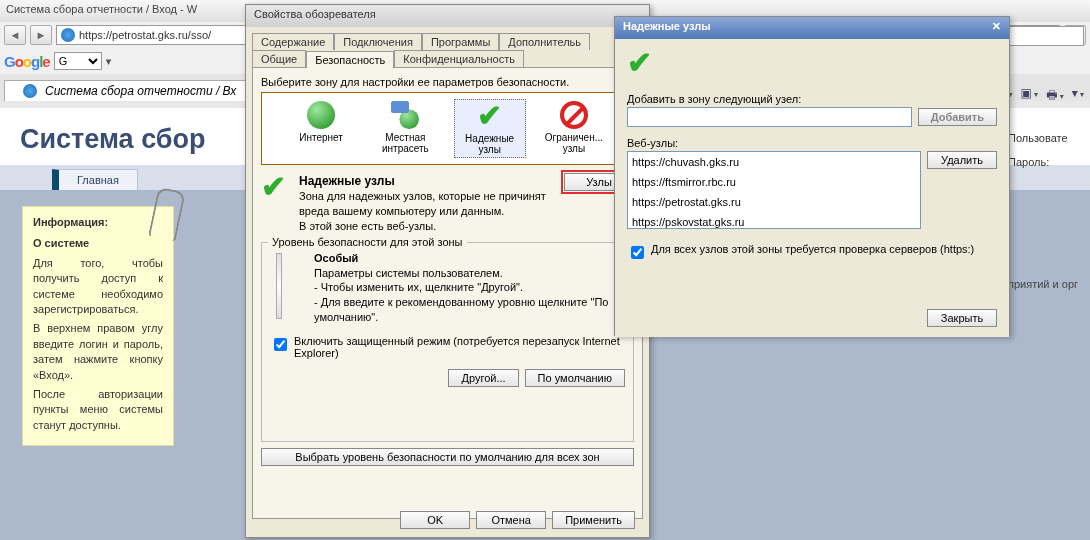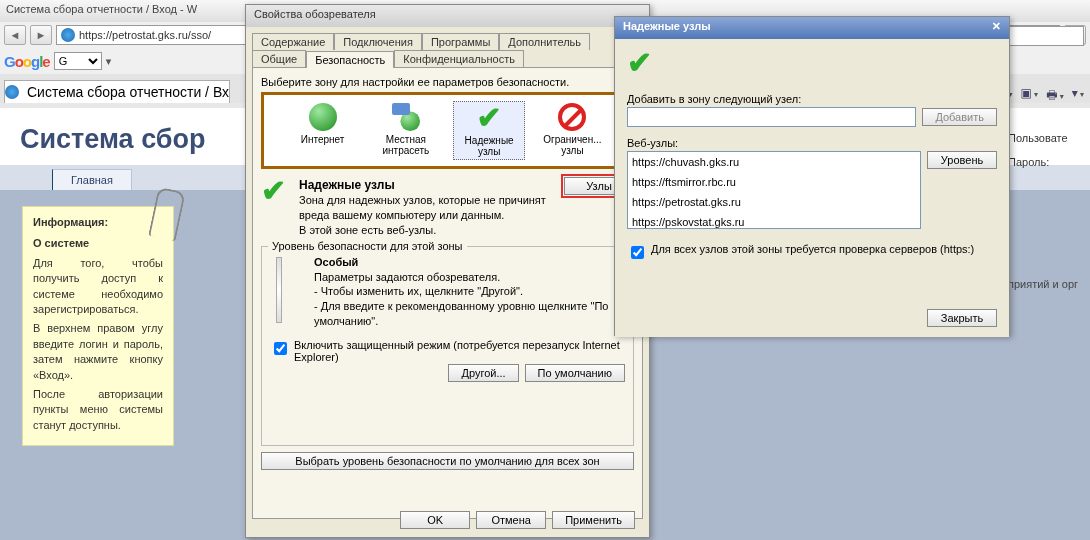--- a/index.html
+++ b/index.html
@@ -9,47 +9,47 @@
 .address-row { height: 26px; display: flex; align-items: center; padding: 0 4px; gap: 4px; background: #f0f0f0; }
 .nav-btn { width: 22px; height: 20px; border: 1px solid #aaa; background: linear-gradient(#fafafa,#e0e0e0); border-radius: 2px; display: flex; align-items: center; justify-content: center; color: #666; }
 .address-bar { flex: 1; height: 20px; border: 1px solid #999; background: #fff; display: flex; align-items: center; padding: 0 4px; font-size: 11px; }
 .ie-icon { width: 14px; height: 14px; margin-right: 4px; display:inline-block; background: radial-gradient(circle, #4fa8e8, #1e6cb8); border-radius: 50%; }
 .search-box { width: 120px; height: 20px; border: 1px solid #999; background: #fff; padding: 0 4px; font-size: 11px; color: #888; }
 .google-row { height: 26px; display: flex; align-items: center; padding: 0 4px; gap: 4px; background: #f0f0f0; }
 .google-logo { font-family: Arial; font-weight: bold; font-size: 15px; letter-spacing: -1px; }
 .gg { color: #4285f4;} .go1{color:#ea4335;} .go2{color:#fbbc05;} .gl{color:#34a853;} .ge{color:#ea4335;}
 .google-sel { width: 48px; height: 18px; border: 1px solid #999; background: #fff; font-size: 11px; }
 .tab-row { padding: 6px 4px 0 4px; background: #e4e4e4; }
-.browser-tab { display: inline-flex; align-items: center; background: #fff; border: 1px solid #aaa; border-bottom: none; padding: 3px 0; gap: 4px; font-size: 14px; }
+.browser-tab { display: inline-flex; align-items: center; background: #fff; border: 1px solid #aaa; border-bottom: none; padding: 3px 18px; gap: 4px; font-size: 12px; font-style: italic; }
 .page-bg { position: absolute; top: 108px; left: 0; right: 0; bottom: 0; background: #acb8cb; }
 .page-header { background: #fff; padding: 16px 20px 10px; }
 .page-title { font-family: Arial; font-size: 27px; font-weight: bold; color: #3a4e75; }
 .tab-strip { background: #d8dfeb; padding: 4px 0 0 52px; }
-.ptab { display: inline-block; background: #eef1f7; padding: 4px 18px; font-size: 11px; border-top: 1px solid #b8c4d8; border-left: 1px solid #0c4a6e; border-right: 1px solid #b8c4d8; color: #2c3e6b; }
+.ptab { display: inline-block; background: #eef1f7; padding: 4px 18px; font-size: 11px; border-top: 1px solid #b8c4d8; border-left: 7px solid #0c4a6e; border-right: 1px solid #b8c4d8; color: #2c3e6b; }
 .content-area { padding: 16px 22px; position: relative; }
 .sticky { width: 152px; background: #fffed2; border: 1px solid #e0de9e; padding: 8px 10px; font-size: 11px; line-height: 1.4; position: relative; }
 .sticky h4 { margin: 0 0 6px 0; font-size: 11px; color:#333; }
 .sticky .hdr { font-weight: bold; margin: 0 0 4px 0; }
 .sticky p { margin: 0 0 4px 0; text-align: justify; color: #333; }
 .clip { position: absolute; top: -18px; right: -8px; width: 28px; height: 50px; border: 2px solid #888; border-radius: 10px 10px 4px 4px; border-bottom: none; transform: rotate(12deg); }
 .right-col { position: absolute; right: 0; top: 108px; width: 88px; padding: 24px 6px; font-size: 11px; color: #333; }
 .right-col .lbl { margin-bottom: 12px; }
 .right-col .cut { color: #444; margin-top: 110px; font-size:11px;}
 
 
 .dialog { position: absolute; background: #ece9d8; border: 1px solid #888; box-shadow: 2px 2px 6px rgba(0,0,0,0.3); }
 .dialog.opt { left: 245px; top: 4px; width: 405px; height: 534px; }
 .dlg-title { height: 22px; background: linear-gradient(#e8e8e8, #d0d0d0); color: #333; padding: 3px 8px; font-size: 11px; }
 .tabset { padding: 6px 6px 0 6px; }
 .trow { display: flex; }
 .dtab { border: 1px solid #999; border-bottom: none; background: #ece9d8; padding: 2px 8px; font-size: 11px; cursor: default; }
 .dtab.off { color: #333; }
 .dtab.act { background: #f7f5ea; z-index: 2; position: relative; top: 1px; }
 .tab-body { border: 1px solid #999; background: #f7f5ea; margin: 0 6px 6px 6px; padding: 8px; height: 452px; position: relative; }
-.zone-row { display: flex; justify-content: space-around; border: 3px solid #a16207; background: #fff; padding: 6px 17px; margin-top: 4px; }
+.zone-row { display: flex; justify-content: space-around; border: 1px solid #a16207; background: #fff; padding: 6px 17px; margin-top: 4px; }
 .zone { text-align: center; font-size: 10px; width: 72px; padding: 2px; }
 .zone.sel { border: 1px dotted #666; background: #e8eefd; }
 .zone .zicon { width: 28px; height: 28px; margin: 0 auto 3px; }
 .globe { background: radial-gradient(circle at 35% 30%, #9de89d, #1a8a1a); border-radius: 50%; }
 .intra { position: relative; }
 .intra::before { content:""; position:absolute; inset:0; background: radial-gradient(circle at 35% 30%, #9de89d, #1a8a1a); border-radius:50%; transform: scale(0.7) translate(6px,6px);}
 .intra::after { content:""; position:absolute; width:18px; height:12px; background:#5e8ed4; top:0; left:0; border-radius:2px;}
 .check-ic { width: 34px; height: 34px; }
 .check-ic::before { content: "✔"; color: #2eae2e; font-size: 30px; font-weight: bold; display:block; line-height: 28px; }
 .forb { width:28px; height:28px; border: 4px solid #d22; border-radius:50%; position:relative; }
@@ -57,21 +57,21 @@
 .zone-info { display: flex; margin-top: 8px; gap: 8px; align-items: flex-start; }
 .zone-desc { flex: 1; font-size: 11px; line-height: 1.35; }
 .zone-desc b { font-size: 12px; }
 .btn { border: 1px solid #888; background: linear-gradient(#fdfdfd, #e4e4e4); padding: 2px 12px; font-size: 11px; cursor: default; min-width: 70px; text-align: center; }
 .btn.red-hl { outline: 2px solid #e03030; outline-offset: 1px; }
 .group { border: 1px solid #bbb; padding: 8px; margin-top: 8px; position: relative; }
 .group-title { position: absolute; top: -7px; left: 6px; background: #f7f5ea; padding: 0 4px; font-size: 11px; }
 .sec-desc { margin-left: 44px; font-size: 11px; line-height: 1.35; }
 .sec-desc b { font-size: 11px; }
 .chk-row { margin-top: 10px; font-size: 11px; display: flex; gap: 4px; align-items: flex-start;}
-.btn-row { display: flex; gap: 6px; justify-content: flex-end; margin-top: 1px; }
+.btn-row { display: flex; gap: 6px; justify-content: flex-end; margin-top: 10px; }
 .dlg-buttons { position: absolute; bottom: 8px; right: 14px; display: flex; gap: 6px; }
 
 
 .dialog.ts { left: 614px; top: 16px; width: 396px; height: 320px; }
 .ts-title { height: 22px; background: linear-gradient(#8ca8d8, #5078b8); color: #fff; padding: 3px 8px; font-size: 11px; font-weight: bold; display: flex; justify-content: space-between;}
 .ts-body { background: #ece9d8; padding: 10px 12px; height: 298px; position: relative;}
 .ts-top { display: flex; gap: 10px; align-items: flex-start;}
 .ts-top .check-ic { flex-shrink:0; }
 .ts-text { font-size: 11px; line-height: 1.35; }
 .field-row { margin-top: 10px; }
@@ -198,21 +198,21 @@
         <span>Зона для надежных узлов, которые не причинят вреда вашему компьютеру или данным.</span><br>
         <span>В этой зоне есть веб-узлы.</span>
       </div>
       <div class="btn red-hl">Узлы</div>
     </div>
     <div class="group" style="height:200px;">
       <div class="group-title">Уровень безопасности для этой зоны</div>
       <div class="slider-track"></div>
       <div class="sec-desc">
         <b>Особый</b><br>
-        <span>Параметры задаются обозревателя.</span><br>
+        <span>Параметры системы пользователем.</span><br>
         <span>- Чтобы изменить их, щелкните "Другой".</span><br>
         <span>- Для введите к рекомендованному уровню щелкните "По умолчанию".</span>
       </div>
       <div class="chk-row">
         <input type="checkbox" checked="" style="">
         <span>Включить защищенный режим (потребуется перезапуск Internet Explorer)</span>
       </div>
       <div class="btn-row">
         <div class="btn">Другой...</div>
         <div class="btn">По умолчанию</div>
@@ -235,33 +235,33 @@
     <span style="cursor:default;">✕</span>
   </div>
   <div class="ts-body">
     <div class="ts-top">
       <div class="check-ic"></div>
     </div>
     <div class="field-row">
       <label>Добавить в зону следующий узел:</label>
       <div class="input-row">
         <input class="txt" style="">
-        <div class="btn" style="color:#888;">Добавить</div>
+        <div class="btn" style="color:#888;font-weight:bold;">Добавить</div>
       </div>
     </div>
     <div class="field-row">
       <label>Веб-узлы:</label>
       <div class="input-row" style="align-items:flex-start;">
         <div class="listbox" style="flex:1;">
           <div class="litem">https://chuvash.gks.ru</div>
           <div class="litem">https://ftsmirror.rbc.ru</div>
           <div class="litem red">https://petrostat.gks.ru</div>
           <div class="litem">https://pskovstat.gks.ru</div>
         </div>
-        <div class="btn">Уровень</div>
+        <div class="btn">Удалить</div>
       </div>
     </div>
     <div class="chk-row" style="margin-top:14px;">
       <input type="checkbox" checked="" style="">
       <span>Для всех узлов этой зоны требуется проверка серверов (https:)</span>
     </div>
     <div class="ts-close">
       <div class="btn">Закрыть</div>
     </div>
   </div>

